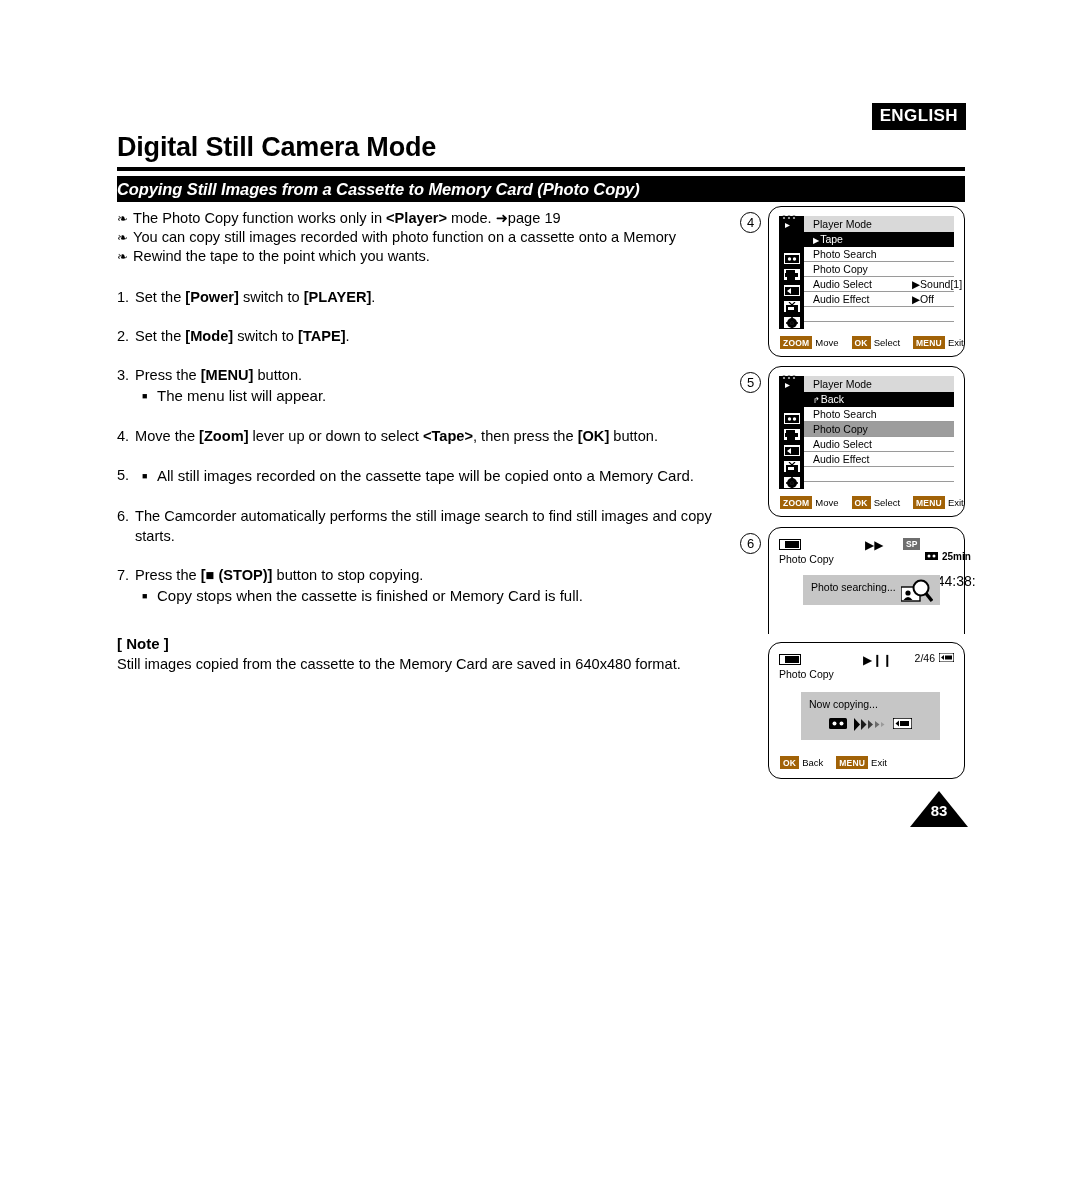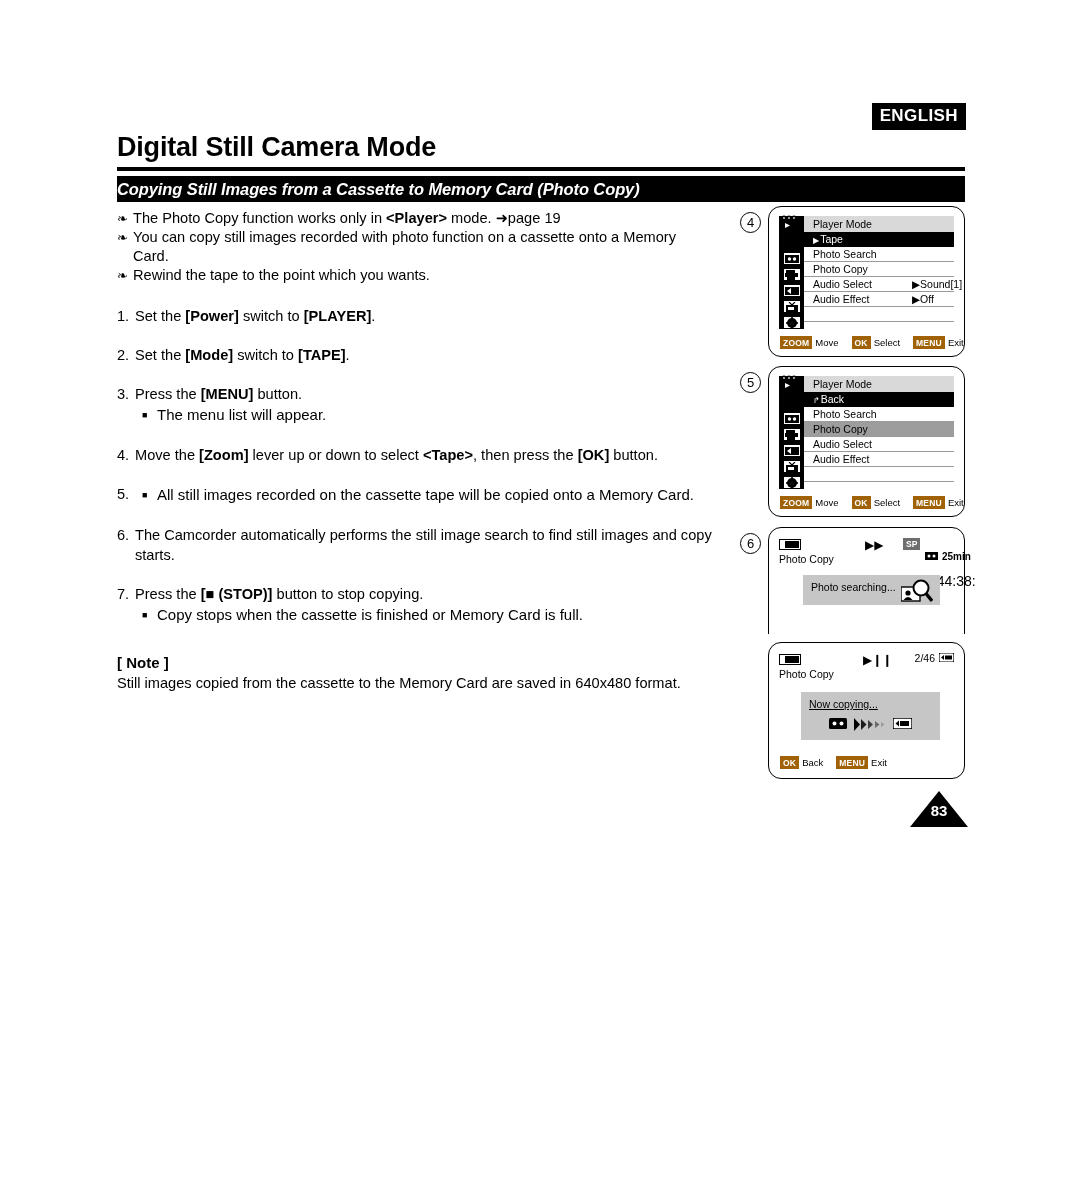--- a/index.html
+++ b/index.html
@@ -189,21 +189,20 @@
   <div class="body-col">
     <div id="bullets">
         <div class="bullet-row">
           <span class="bullet-mark">❧</span>
           <span class="bullet-text">The Photo Copy function works only in <b>&lt;Player&gt;</b> mode. ➜page 19</span>
         </div>
         <div class="bullet-row">
           <span class="bullet-mark">❧</span>
           <span class="bullet-text">You can copy still images recorded with photo function on a cassette onto a Memory</span>
         </div>
-        <div class="bullet-cont">Card.</div>
         <div class="bullet-row">
           <span class="bullet-mark">❧</span>
           <span class="bullet-text">Rewind the tape to the point which you wants.</span>
         </div>
       </div>
     <div class="steps" id="steps">
         <div class="step">
           <span class="step-num">1.</span>
           <span class="step-body"><span>Set the <b>[Power]</b> switch to <b>[PLAYER]</b>.</span></span>
         </div>
@@ -457,21 +456,21 @@
               <span>2/46</span>
               <span style="margin-left:4px;">
                 <svg width="15" height="9" viewBox="0 0 15 9">
                     <rect x="0" y="0" width="15" height="9" rx="1.5" fill="#fff" stroke="#000" stroke-width="1.2"></rect>
                     <polygon points="2,4.5 5,2 5,7" fill="#000"></polygon>
                     <rect x="6" y="2.5" width="7" height="4" fill="#000"></rect>
                   </svg>
               </span>
             </div>
           </div>
-          <div class="osd-box" style="margin:10px 14px 12px 22px; min-height:40px;text-decoration:underline;">
+          <div class="osd-box" style="margin:10px 14px 12px 22px; min-height:40px;">
             <div class="osd-text">Now copying...</div>
             <div class="osd-anim">
               <span>
                 <svg width="18" height="11" viewBox="0 0 18 11">
                     <rect x="0" y="0" width="18" height="11" rx="1.5" fill="#000"></rect>
                     <circle cx="5.5" cy="5.5" r="2" fill="#fff"></circle>
                     <circle cx="12.5" cy="5.5" r="2" fill="#fff"></circle>
                   </svg>
               </span>
               <span class="chev">

